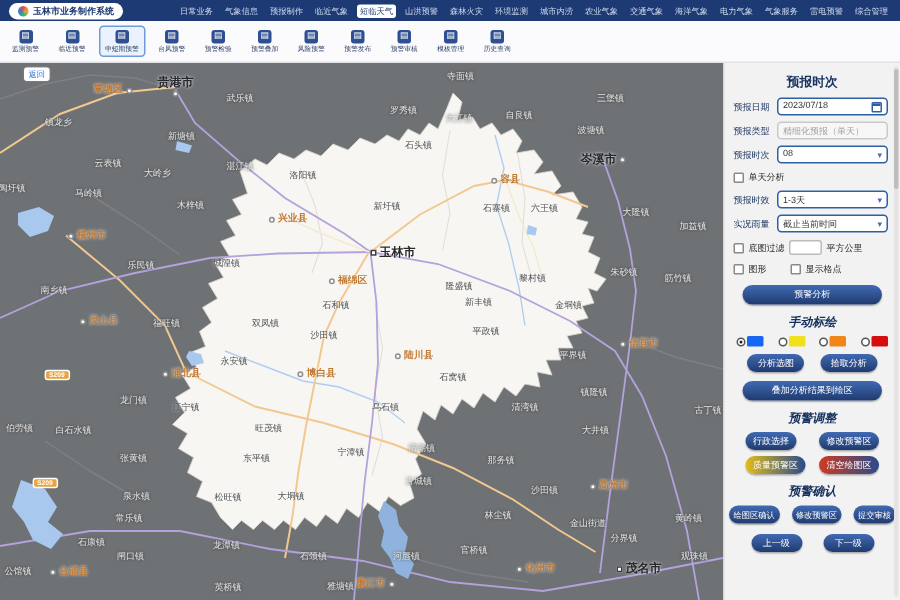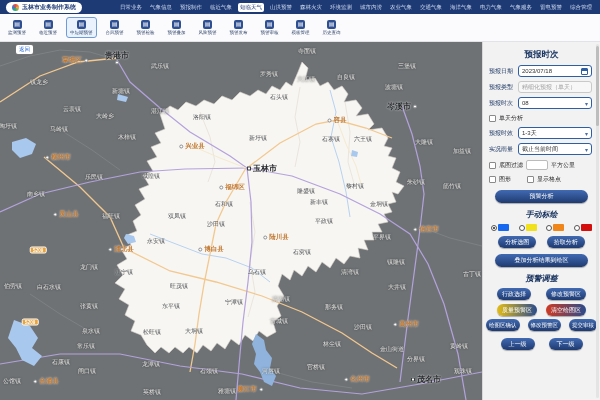--- a/index.html
+++ b/index.html
@@ -465,20 +465,21 @@
       <div class="sec">预警调整</div>
       <div class="grid2" id="adjust-row1">
           <div class="btn">行政选择</div>
           <div class="btn">修改预警区</div>
         </div>
       <div class="grid2" id="adjust-row2">
           <div class="btn yellow">质量预警区</div>
           <div class="btn red">清空绘图区</div>
         </div>
 
+      <div class="sec">预警确认</div>
       <div class="confirm-row" id="confirm-buttons">
           <div class="btn">绘图区确认</div>
           <div class="btn">修改预警区</div>
           <div class="btn">提交审核</div>
         </div>
       <div class="pager-row" id="pager-buttons">
           <div class="btn">上一级</div>
           <div class="btn">下一级</div>
         </div>
 

